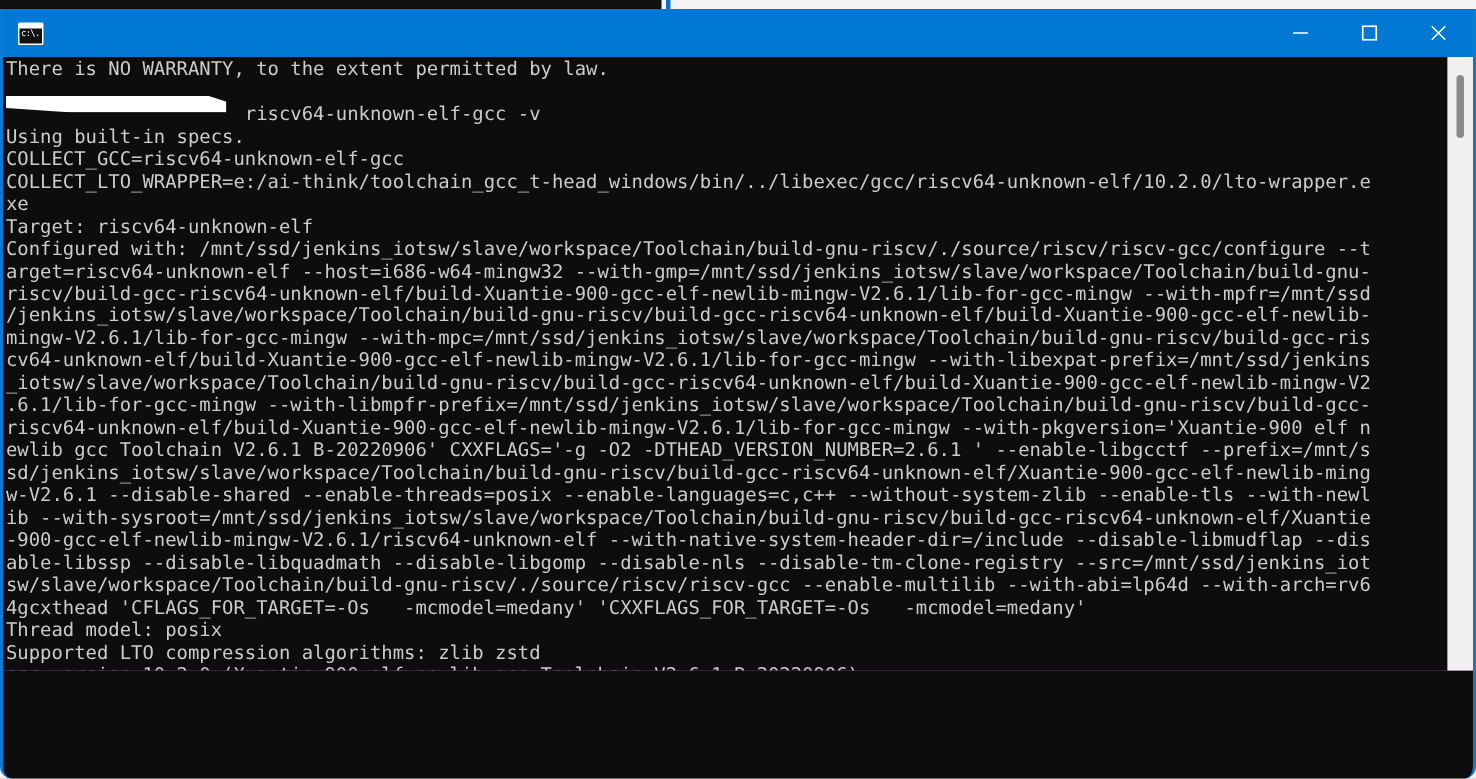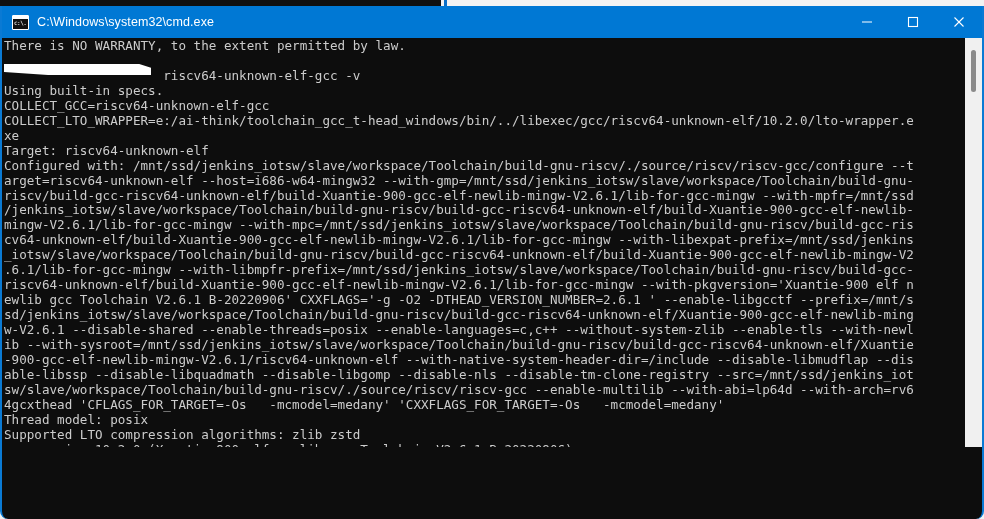--- a/index.html
+++ b/index.html
@@ -173,21 +173,20 @@
 
 <div id="desktop">
   <div id="backdrop-dark"></div>
   <div id="backdrop-line"></div>
 </div>
 
 <div id="window">
 
   <div id="titlebar">
     <div id="title-icon"></div>
-    <div id="title-text">C:\Windows\system32\cmd.exe</div>
 
     <div id="win-controls">
       <div class="win-btn">
         <svg width="12" height="12" viewBox="0 0 12 12" aria-hidden="true">
           <line x1="1" y1="6" x2="11" y2="6" stroke="#ffffff" stroke-width="1.1"></line>
         </svg>
       </div>
       <div class="win-btn">
         <svg width="12" height="12" viewBox="0 0 12 12" aria-hidden="true">
           <rect x="1.5" y="1.5" width="9" height="9" fill="none" stroke="#ffffff" stroke-width="1.1"></rect>

